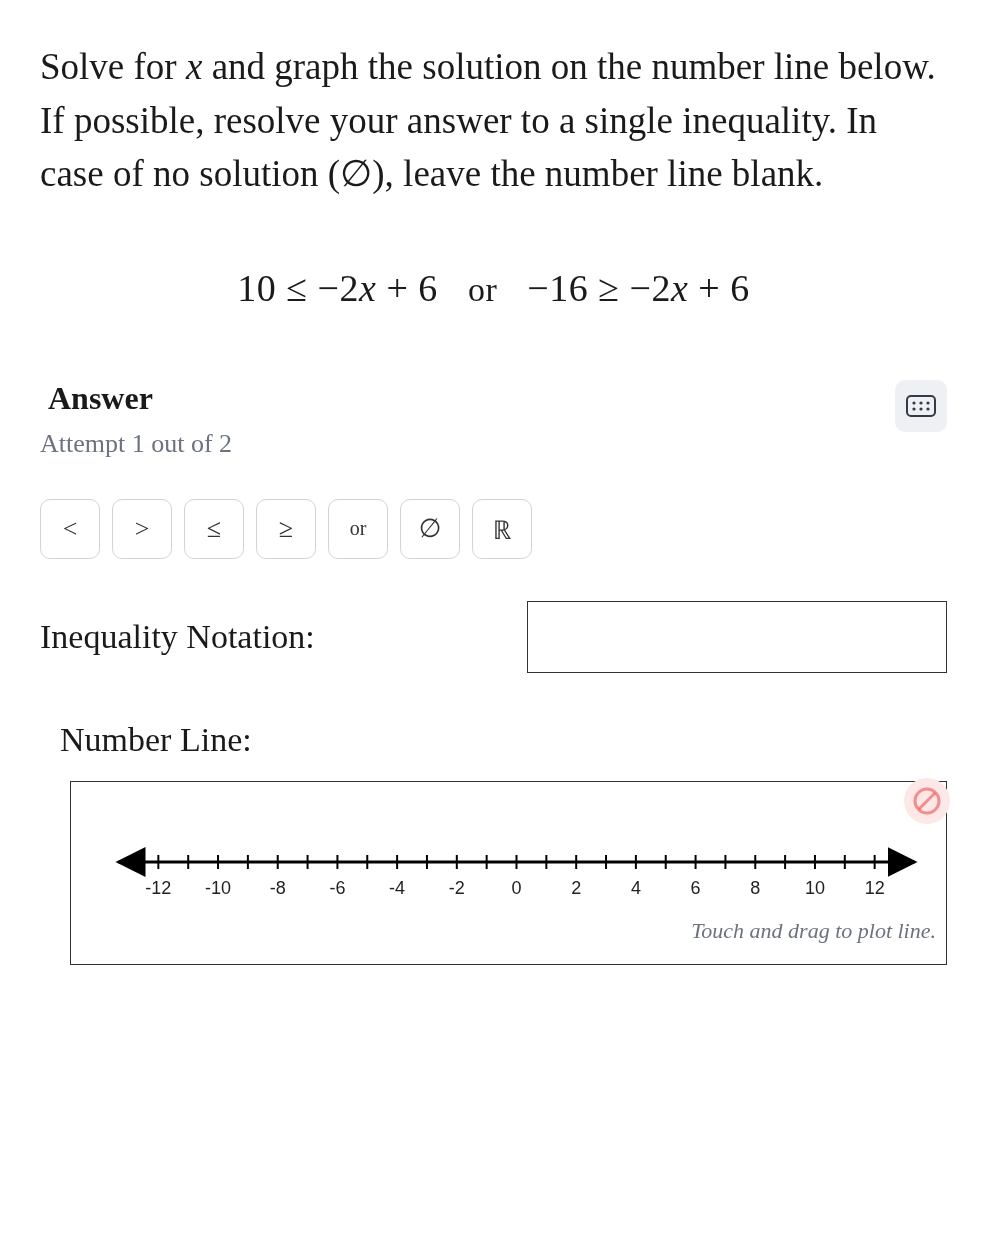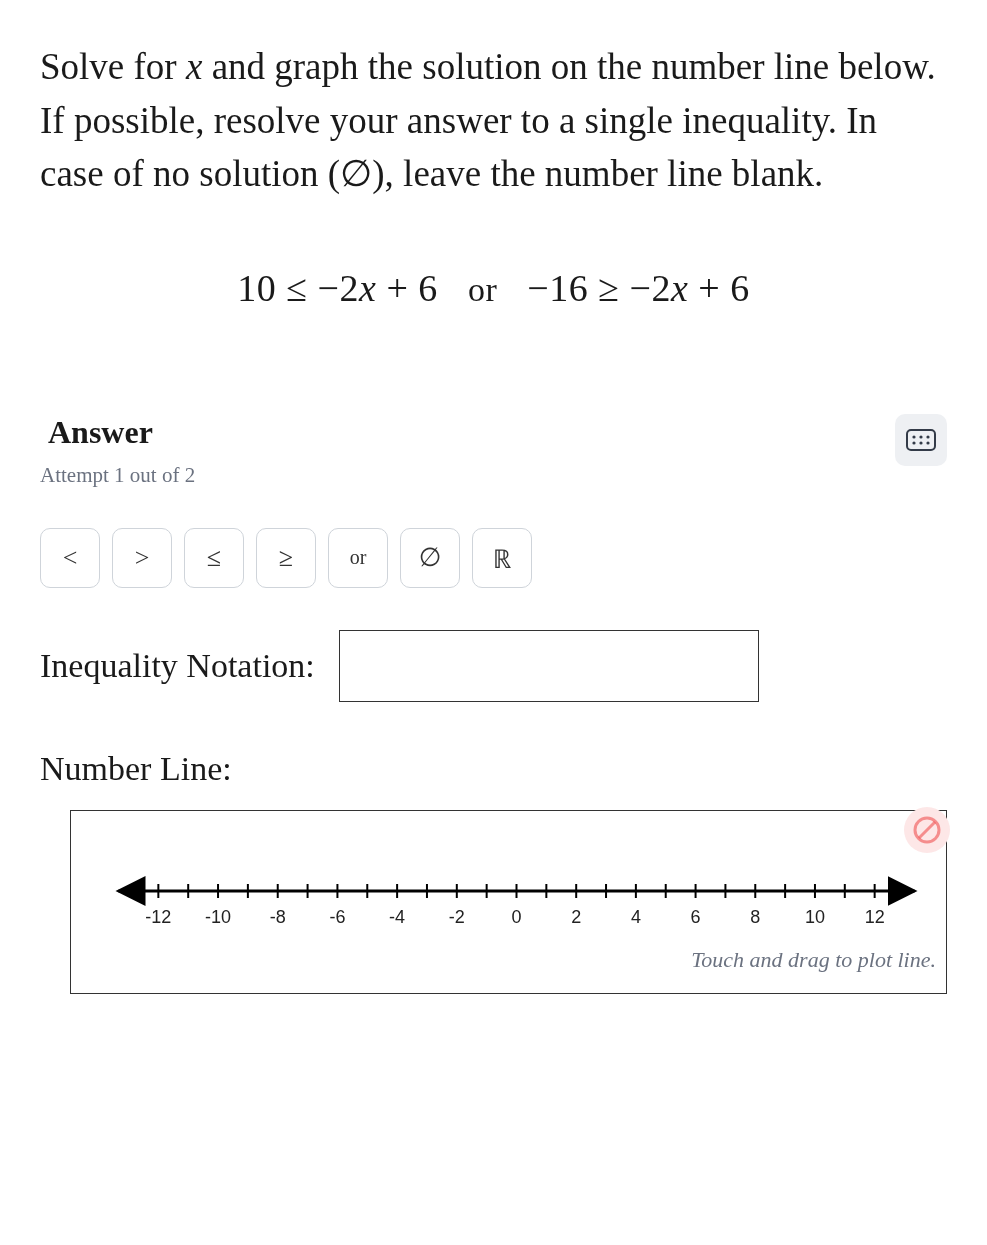--- a/index.html
+++ b/index.html
@@ -13,39 +13,39 @@
   }
   .question {
     font-size: 37px;
     line-height: 1.45;
     margin-bottom: 65px;
   }
   .math-var { font-style: italic; font-family: 'Times New Roman', serif; }
   .equation {
     font-size: 38px;
     text-align: center;
-    margin: 0 0 104px 0;
+    margin: 0 0 70px 0;
     font-family: 'Times New Roman', serif;
     letter-spacing: 0.5px;
   }
   .answer-header {
     display: flex;
     justify-content: space-between;
     align-items: flex-start;
   }
   .answer-left { }
   .answer-title {
     font-family: Georgia, serif;
     font-size: 32px;
     font-weight: bold;
     margin: 0 0 12px 8px;
   }
   .attempt {
     font-family: Georgia, serif;
-    font-size: 21px;
+    font-size: 26px;
     color: #6b7280;
     margin-bottom: 40px;
   }
   .keypad-btn {
     width: 52px;
     height: 52px;
     border-radius: 10px;
     background: #eef0f3;
     display: flex;
     align-items: center;
@@ -71,38 +71,40 @@
     font-family: 'Times New Roman', serif;
     color: #333;
     padding: 0 14px;
   }
   .tool-btn .or-text { font-size: 20px; font-family: Georgia, serif; }
   .row {
     display: flex;
     align-items: center;
     gap: 24px;
     margin-bottom: 48px;
+    justify-content: space-between;
   }
   .row-label {
     font-size: 34px;
     font-family: Georgia, 'Times New Roman', serif;
   }
   .text-input {
     flex: 1;
     height: 72px;
     border: 1.5px solid #333;
     font-size: 26px;
     padding: 0 12px;
     font-family: Georgia, serif;
     max-width: 420px;
   }
   .nl-label {
     font-size: 34px;
     font-family: Georgia, 'Times New Roman', serif;
     margin-bottom: 22px;
+    margin-left: 20px;
   }
   .nl-frame {
     border: 1.5px solid #333;
     position: relative;
     padding: 40px 10px 20px 26px;
     margin-left: 30px;
   }
   .clear-badge {
     position: absolute;
     top: -4px;

